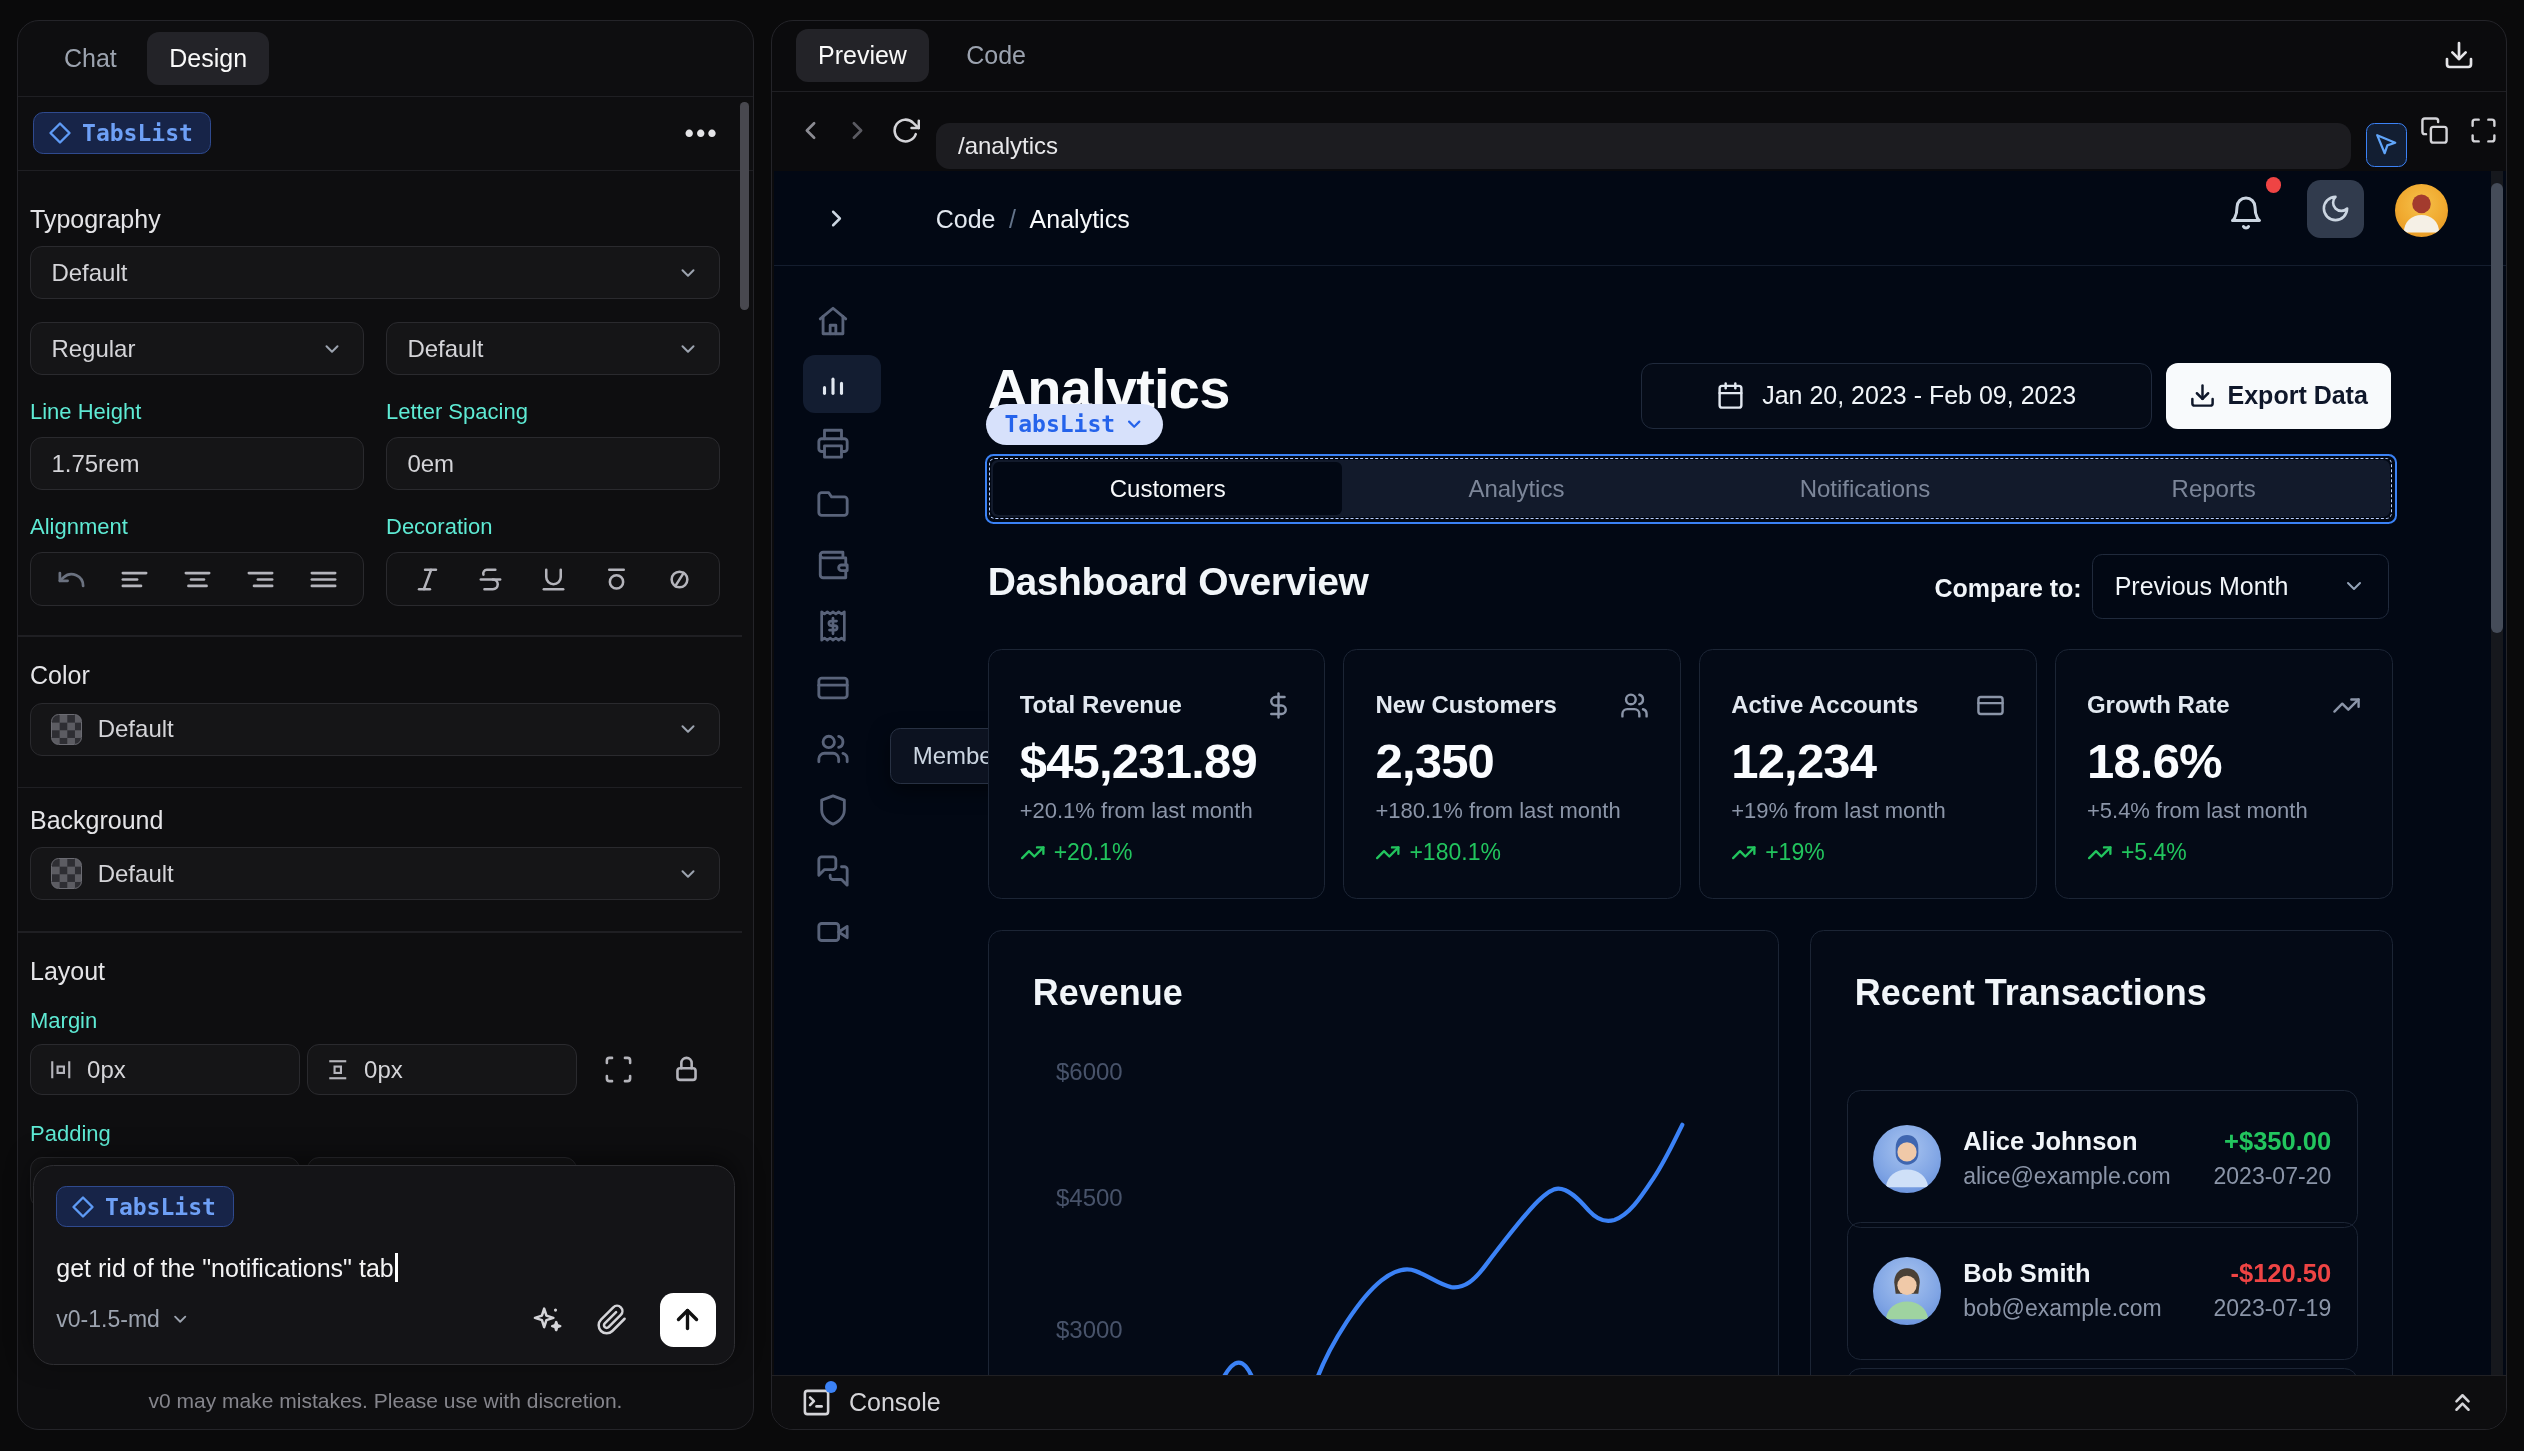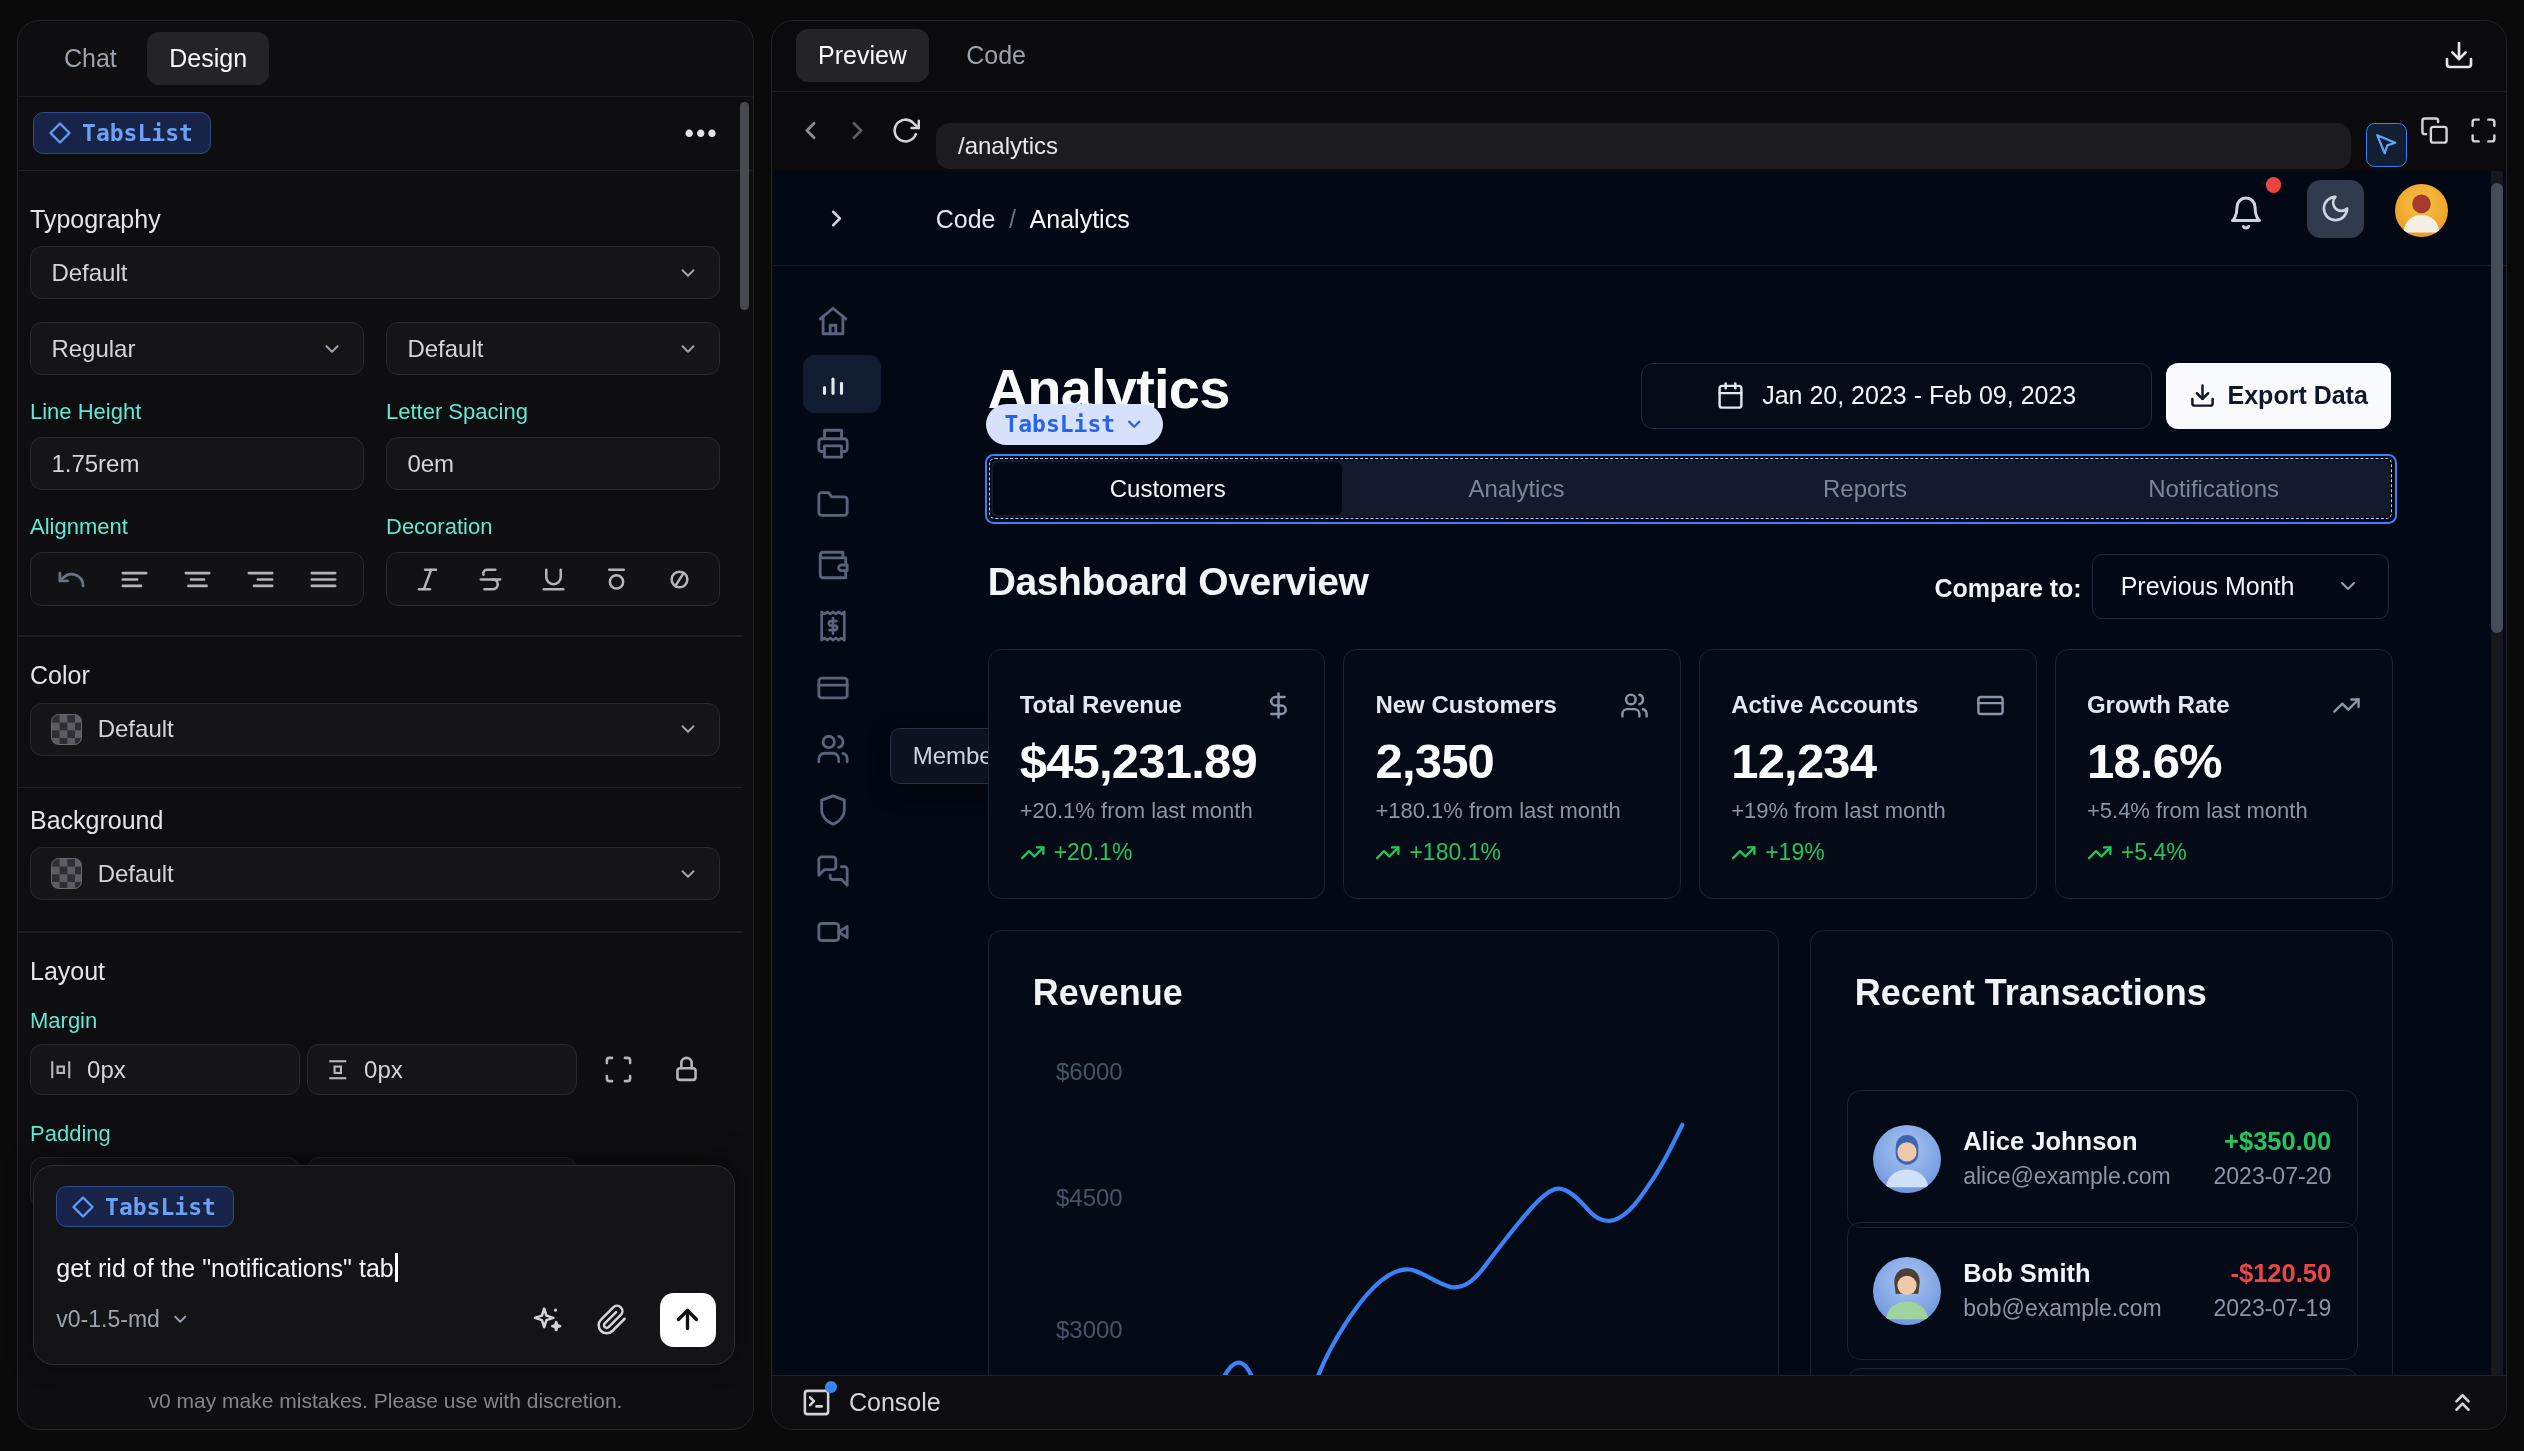--- a/index.html
+++ b/index.html
@@ -85,21 +85,21 @@
     font-size:25px; font-weight:600; color:#0f172a; }
   .select-wrap { position:absolute; left:211px; top:283px; width:1412px; height:70px;
     border:2.5px solid #3b82f6; border-radius:8.5px; padding:2.5px; }
   .select-inner { border:1.7px dashed #b9d0ff; border-radius:6px; height:100%; padding:0.8px; }
   .tabsbar { display:flex; background:#121a2b; border-radius:6.8px; height:100%; padding:2.5px; }
   .tab { flex:1; display:flex; align-items:center; justify-content:center; font-size:24px; color:#7c8699; border-radius:6px; }
   .tab.active { background:#020814; color:#f8fafc; font-weight:500; }
   .sec-title { position:absolute; left:214px; top:389px; font-size:39px; font-weight:bold; color:#f1f5f9; letter-spacing:-0.4px; }
   .compare-label { position:absolute; left:1087px; top:403px; width:221px; text-align:right; font-size:25px; font-weight:600; color:#f1f5f9; }
   .compare-sel { position:absolute; left:1318px; top:383px; width:297px; height:65px; border:1.7px solid #202a3c;
-    border-radius:10.2px; display:flex; align-items:center; padding:0 28px; font-size:25px; color:#f1f5f9; }
+    border-radius:10.2px; display:flex; align-items:center; padding:0 22px; font-size:25px; color:#f1f5f9; }
   .stats { position:absolute; left:214px; top:478px; width:1405px; display:grid; grid-template-columns:repeat(4,1fr); gap:18px; }
   .stat-card { height:250px; background:#040a16; border:1.7px solid #1c2535; border-radius:13.6px; padding:41px 31px 0; }
   .stat-head { display:flex; align-items:center; justify-content:space-between; color:#8b95a8; }
   .stat-title { font-size:24px; font-weight:600; color:#e2e8f0; }
   .stat-value { margin-top:13.6px; font-size:49px; font-weight:bold; color:#fafcff; letter-spacing:-0.8px; }
   .stat-sub { margin-top:8.5px; font-size:22px; color:#8b95a8; }
   .stat-trend { margin-top:15.3px; display:flex; align-items:center; gap:8.5px; font-size:23px; color:#22c55e; }
   .big-card { position:absolute; top:759px; background:#040a16; border:1.7px solid #1c2535; border-radius:13.6px; overflow:hidden; }
   #revenue-card { left:214px; width:791px; height:544px; }
   #tx-card { left:1036px; width:583px; height:544px; }
@@ -502,22 +502,22 @@
           <line x1="12" y1="15" x2="12" y2="3"></line>
         </svg>
       <span>Export Data</span>
     </div>
 
     <div class="select-wrap">
       <div class="select-inner">
         <div class="tabsbar">
           <div class="tab active">Customers</div>
           <div class="tab">Analytics</div>
+          <div class="tab">Notifications</div>
           <div class="tab">Reports</div>
-          <div class="tab">Notifications</div>
         </div>
       </div>
     </div>
 
     <div class="sec-title">Dashboard Overview</div>
     <div class="compare-label">Compare to:</div>
     <div class="compare-sel">
       <span>Previous Month</span>
       <svg style="margin-left:auto;" width="24" height="24" viewBox="0 0 24 24" fill="none" stroke="#94a3b8" stroke-width="2" stroke-linecap="round" stroke-linejoin="round">
           <polyline points="6 9 12 15 18 9"></polyline>

